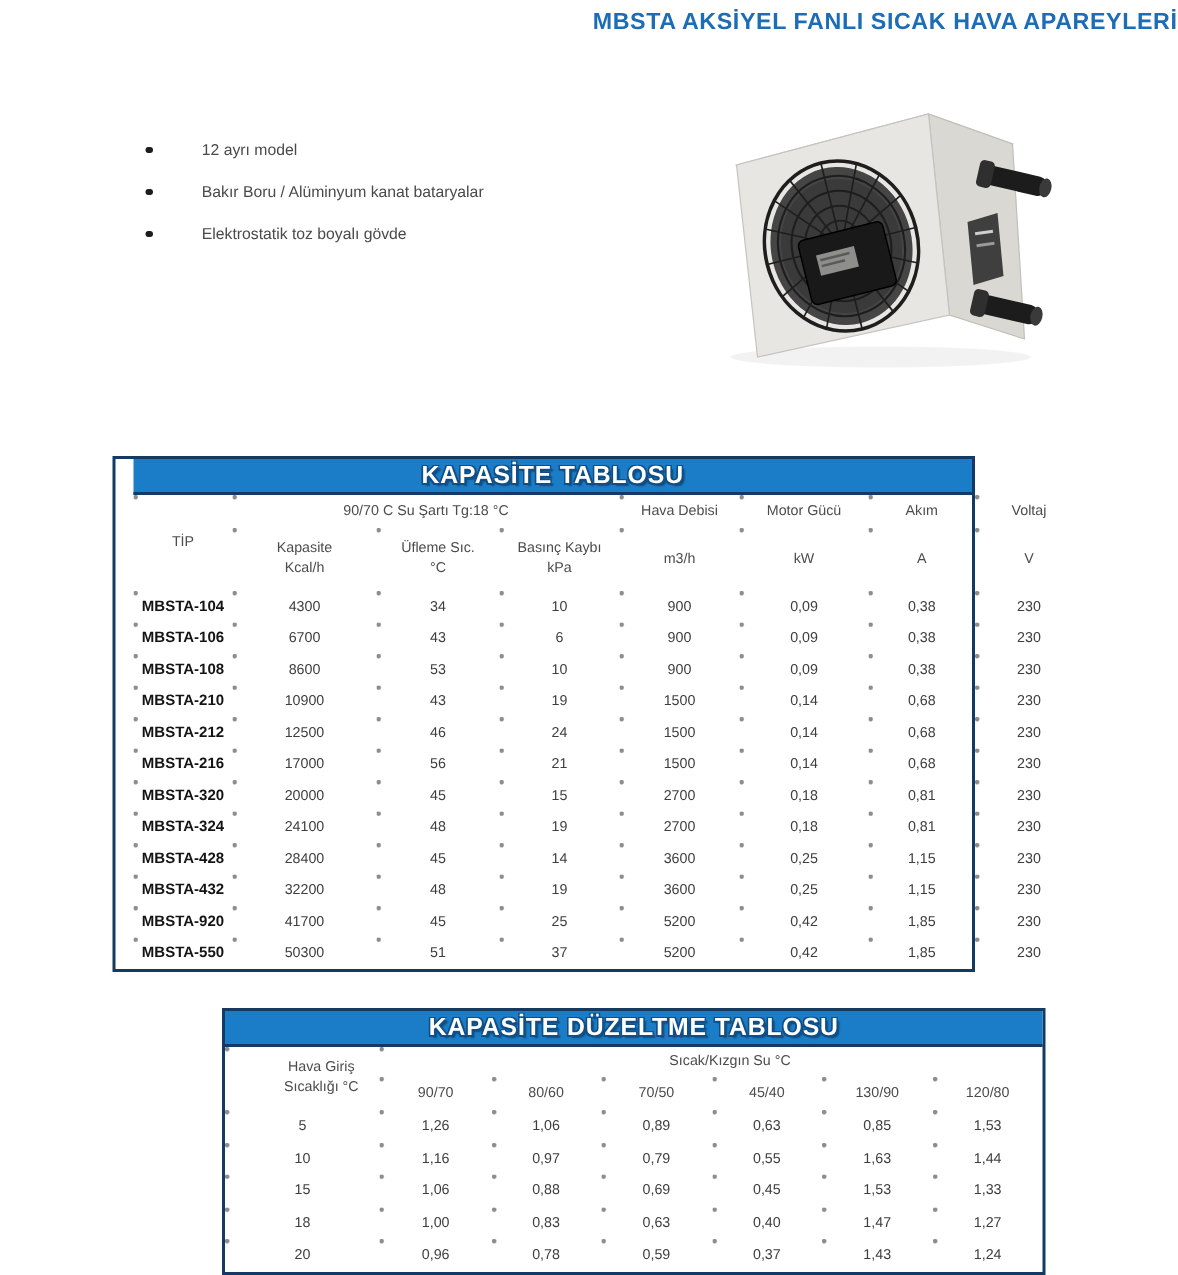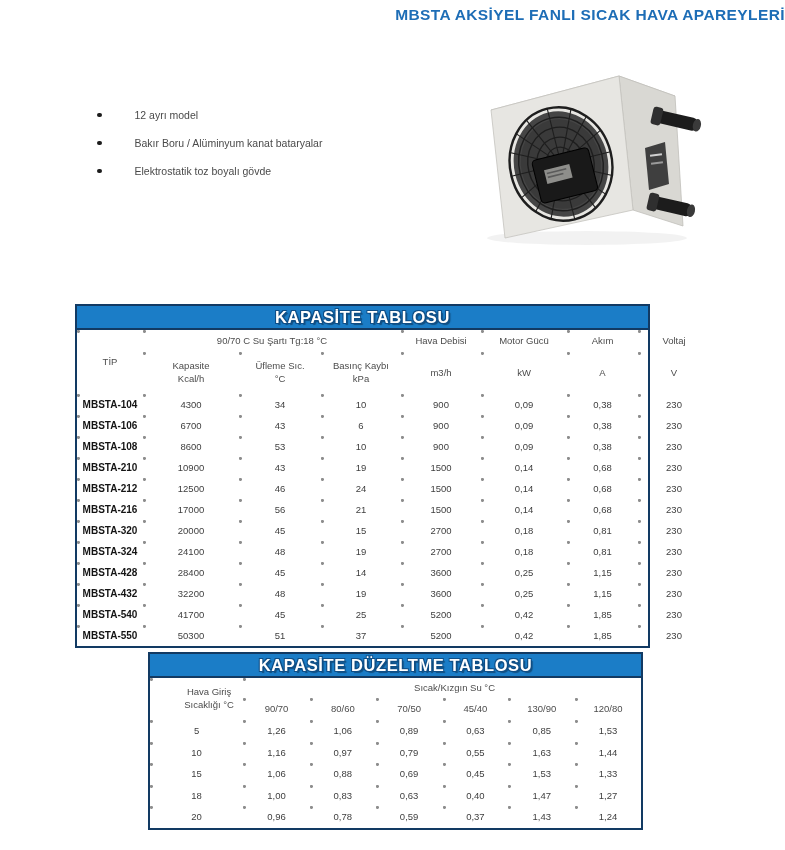--- a/index.html
+++ b/index.html
@@ -12,30 +12,30 @@
   body{
     width:785px;height:850px;position:relative;background:#ffffff;
     font-family:"Liberation Sans",sans-serif;overflow:hidden;
   }
   
   .page-title{
     position:absolute;top:6px;left:0;width:785px;text-align:right;
     font-size:15.5px;font-weight:bold;letter-spacing:.4px;color:var(--accent);
   }
   
-  .features{position:absolute;left:97px;top:101px;margin:0;padding:0;list-style:none;}
+  .features{position:absolute;left:97px;top:86px;margin:0;padding:0;list-style:none;}
   .features li{height:28px;display:flex;align-items:center;}
   .features .marker{width:4.5px;height:4.5px;border-radius:50%;background:#1c1c1c;margin-right:33px;flex:0 0 auto;}
   .features .ftext{font-size:10.5px;color:#4a4a4a;}
   
   .product{position:absolute;left:447px;top:36px;width:270px;height:212px;}
   
   .tbl-wrap{position:absolute;border:2px solid var(--navy);background:#fff;}
-  #capacity-wrap{left:75px;top:304px;width:575px;}
-  #correction-wrap{left:148px;top:652px;width:495px;}
+  #capacity-wrap{left:75px;top:304px;width:575px;padding-left:12px;}
+  #correction-wrap{left:148px;top:672px;width:549px;}
   .tbl-caption{
     background:var(--band);border-bottom:2px solid var(--navy);
     height:24px;display:flex;align-items:center;justify-content:center;
     color:#fff;font-weight:bold;font-size:16.5px;letter-spacing:.6px;
     text-shadow:1px 1px 0 #0f4e86,-1px 1px 0 #0f4e86,1px -1px 0 #0f4e86,-1px -1px 0 #0f4e86,2px 2px 1px rgba(9,40,70,.55);
   }
   table.grid{width:100%;border-collapse:collapse;table-layout:fixed;}
   .grid th,.grid td{
     padding:0;text-align:center;vertical-align:middle;
     background-image:radial-gradient(circle at 1.4px 1.4px,#8d8d8d 1.1px,rgba(141,141,141,0) 2px);
@@ -257,21 +257,21 @@
           <td>MBSTA-432</td>
           <td>32200</td>
           <td>48</td>
           <td>19</td>
           <td>3600</td>
           <td>0,25</td>
           <td>1,15</td>
           <td>230</td>
         </tr>
         <tr>
-          <td>MBSTA-540</td>
+          <td>MBSTA-920</td>
           <td>41700</td>
           <td>45</td>
           <td>25</td>
           <td>5200</td>
           <td>0,42</td>
           <td>1,85</td>
           <td>230</td>
         </tr>
         <tr>
           <td>MBSTA-550</td>

